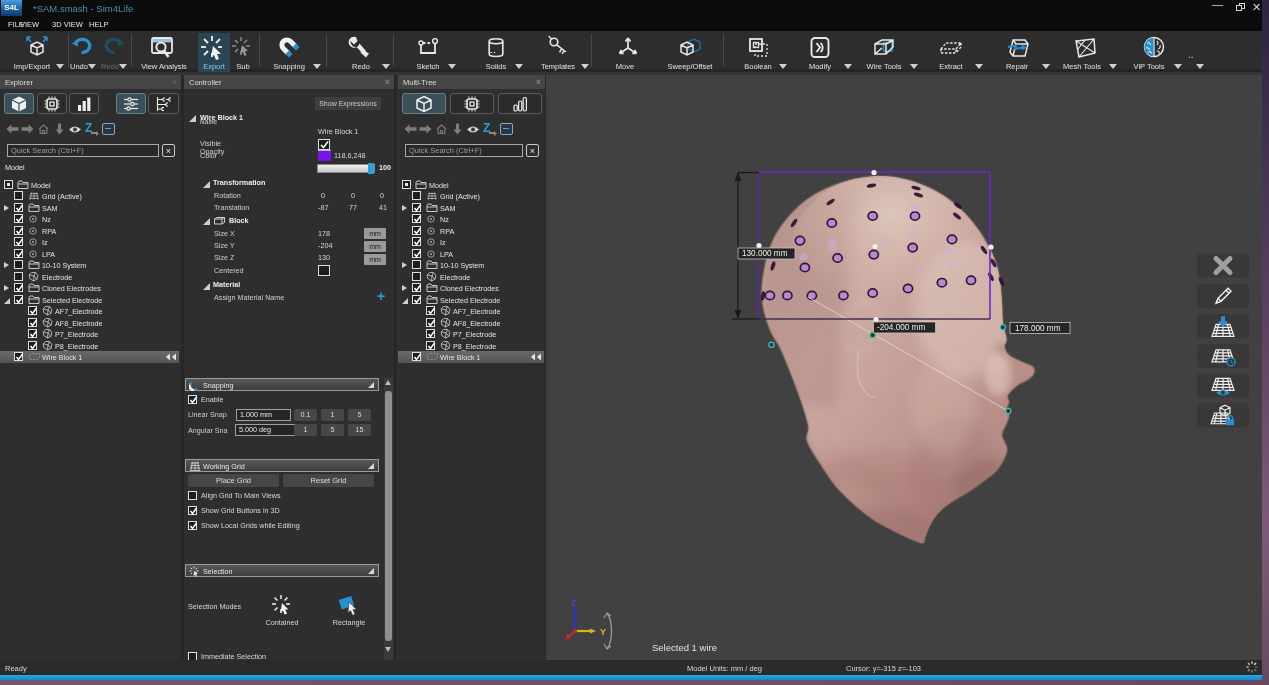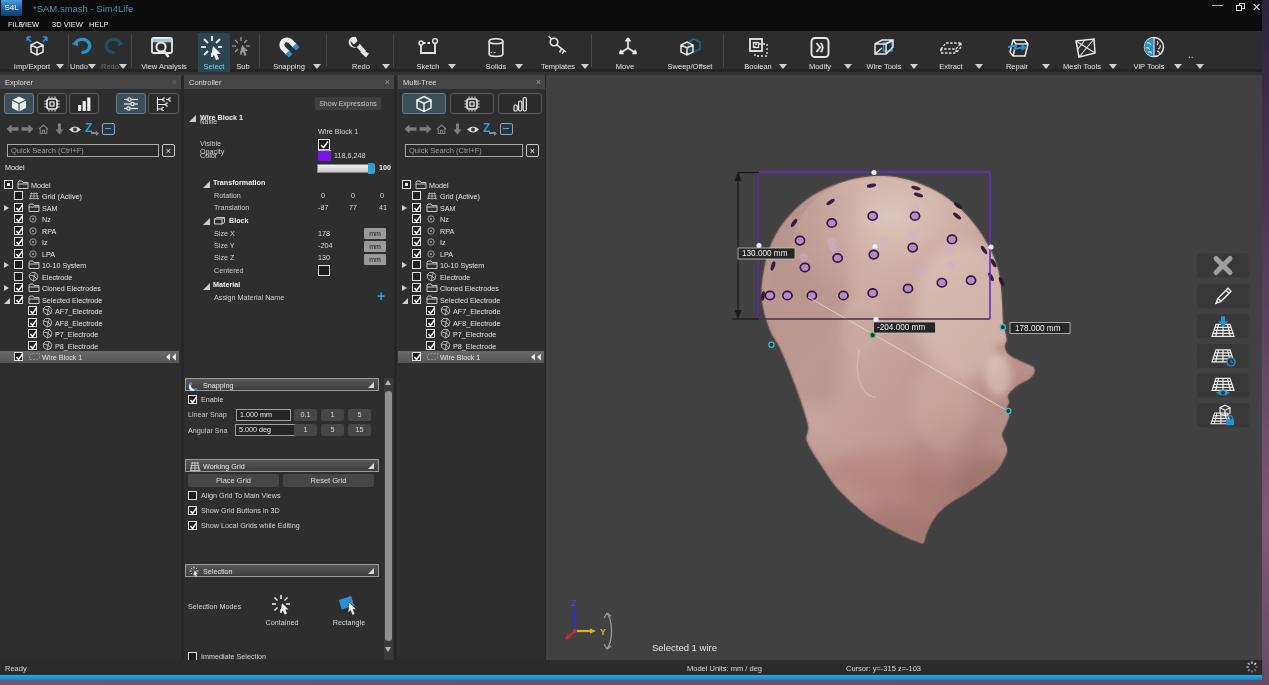--- a/index.html
+++ b/index.html
@@ -4,21 +4,21 @@
 <style>
 * { margin:0; padding:0; box-sizing:border-box; }
 html,body { width:1269px; height:685px; overflow:hidden; background:#50395a; }
 body { font-family:"Liberation Sans", sans-serif; position:relative; }
 .abs { position:absolute; }
 #wallpaper { left:0; top:0; width:1269px; height:685px;
   background:linear-gradient(175deg,#1c1c30 0%,#3a2c48 25%,#5c4260 55%,#7e5a78 80%,#654a62 100%); }
 #app { left:0; top:0; width:1262px; height:680px; background:#333333; }
 #titlebar { left:0; top:0; width:1262px; height:16px; background:#0c0c0c; }
 #logo { left:1px; top:0; width:21px; height:16px; background:linear-gradient(180deg,#4aa0e0 0%,#1f5fa0 55%,#123a6a 100%);
-  color:#fff; font-size:8px; font-weight:normal; text-align:center; line-height:16px; }
+  color:#fff; font-size:8px; font-weight:bold; text-align:center; line-height:16px; }
 #titletext { left:33px; top:3px; color:#3f93ae; font-size:9.5px; }
 .winbtn { color:#d8d8d8; font-size:11px; }
 #menubar { left:0; top:16px; width:1262px; height:15px; background:#0c0c0c; }
 .menuitem { position:absolute; color:#e8e8e8; font-size:7.5px; }
 #toolbar { left:0; top:31px; width:1262px; height:41px; background:#2d2d2d; border-bottom:3px solid #252525; }
 .tbsep { position:absolute; top:3px; width:1px; height:33px; background:#484848; }
 .tblabel { position:absolute; top:31px; font-size:7.5px; color:#e0e0e0; white-space:nowrap; transform:translateX(-50%); }
 .tbicon { position:absolute; top:3px; transform:translateX(-50%); }
 .tbdd { position:absolute; top:33px; width:0; height:0; border-left:4px solid transparent; border-right:4px solid transparent; border-top:5px solid #d0d0d0; }
 .phead { top:75px; height:14px; background:#454545; color:#dcdcdc; font-size:7.5px; }
@@ -99,21 +99,21 @@
           <line x1="13" y1="2" x2="13" y2="7"></line>
           <line x1="13" y1="19" x2="13" y2="23"></line>
           <line x1="2" y1="13" x2="7" y2="13"></line>
           <line x1="19" y1="13" x2="23" y2="13"></line>
           <line x1="5" y1="5" x2="9" y2="9"></line>
           <line x1="21" y1="5" x2="17" y2="9"></line>
           <line x1="5" y1="21" x2="9" y2="17"></line>
         </g>
         <path d="M14 12 L22 20 L18 20 L20 25 L17 26 L15 21 L12 23 Z" fill="#f0f0f0"></path>
       </svg></div>
-<div class="tblabel" style="left:214px; color:#7fd0e8;">Select</div>
+<div class="tblabel" style="left:214px; color:#7fd0e8;">Export</div>
 <div class="tbicon" style="left:242px;"><svg width="26" height="26" viewBox="0 0 26 26">
         <g stroke="#9a9a9a" stroke-width="1.3">
           <line x1="12" y1="3" x2="12" y2="7"></line>
           <line x1="12" y1="17" x2="12" y2="21"></line>
           <line x1="3" y1="12" x2="7" y2="12"></line>
           <line x1="17" y1="12" x2="21" y2="12"></line>
           <line x1="6" y1="6" x2="9" y2="9"></line>
           <line x1="18" y1="6" x2="15" y2="9"></line>
           <line x1="6" y1="18" x2="9" y2="15"></line>
         </g>

